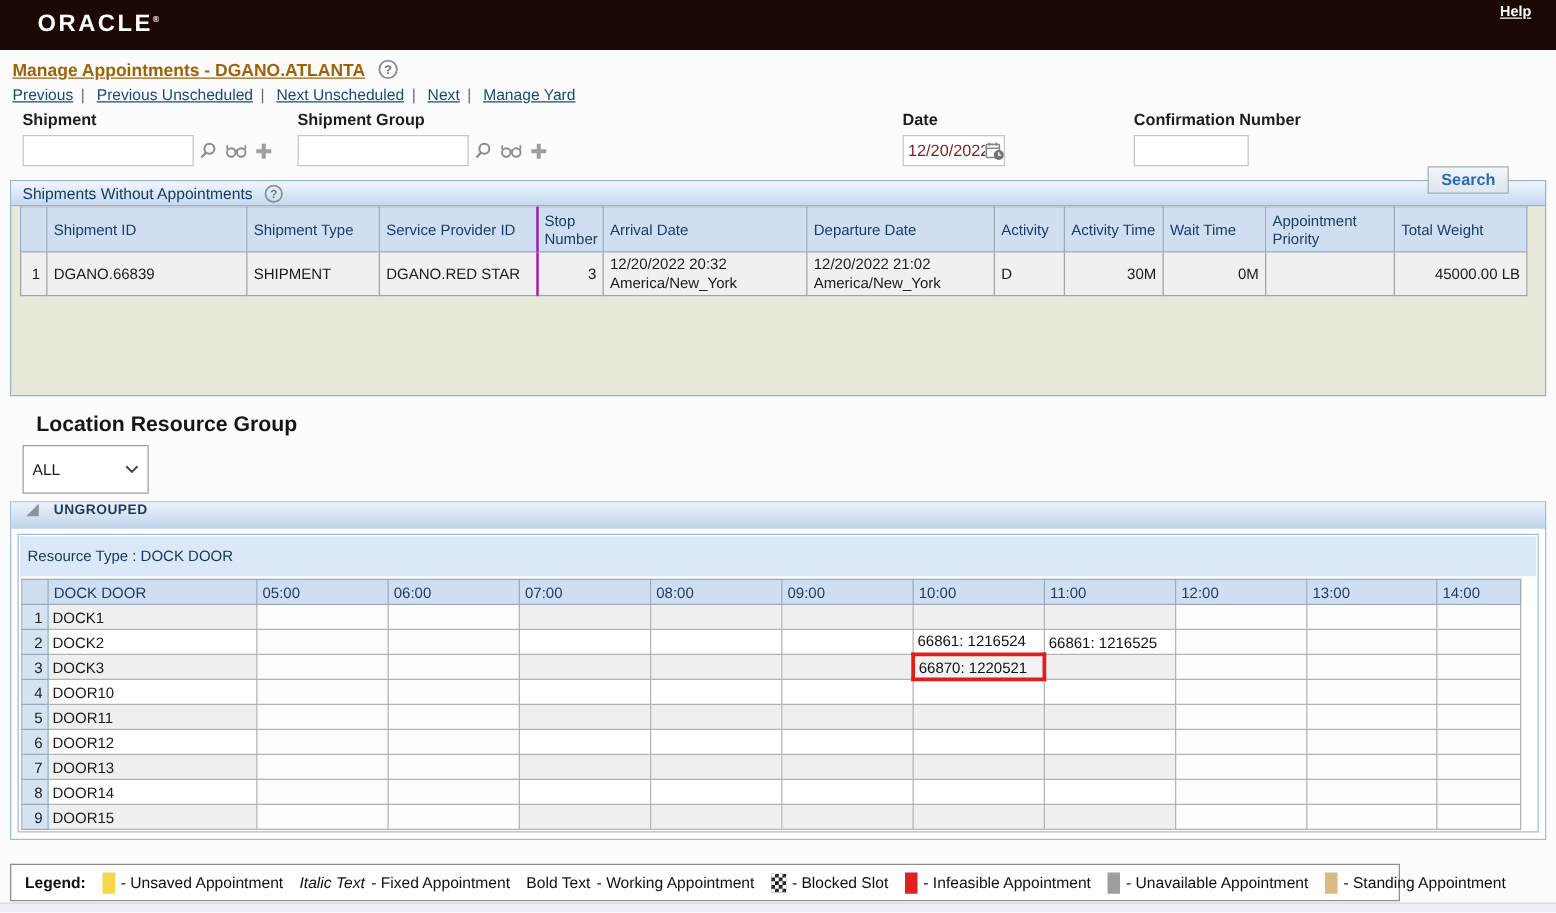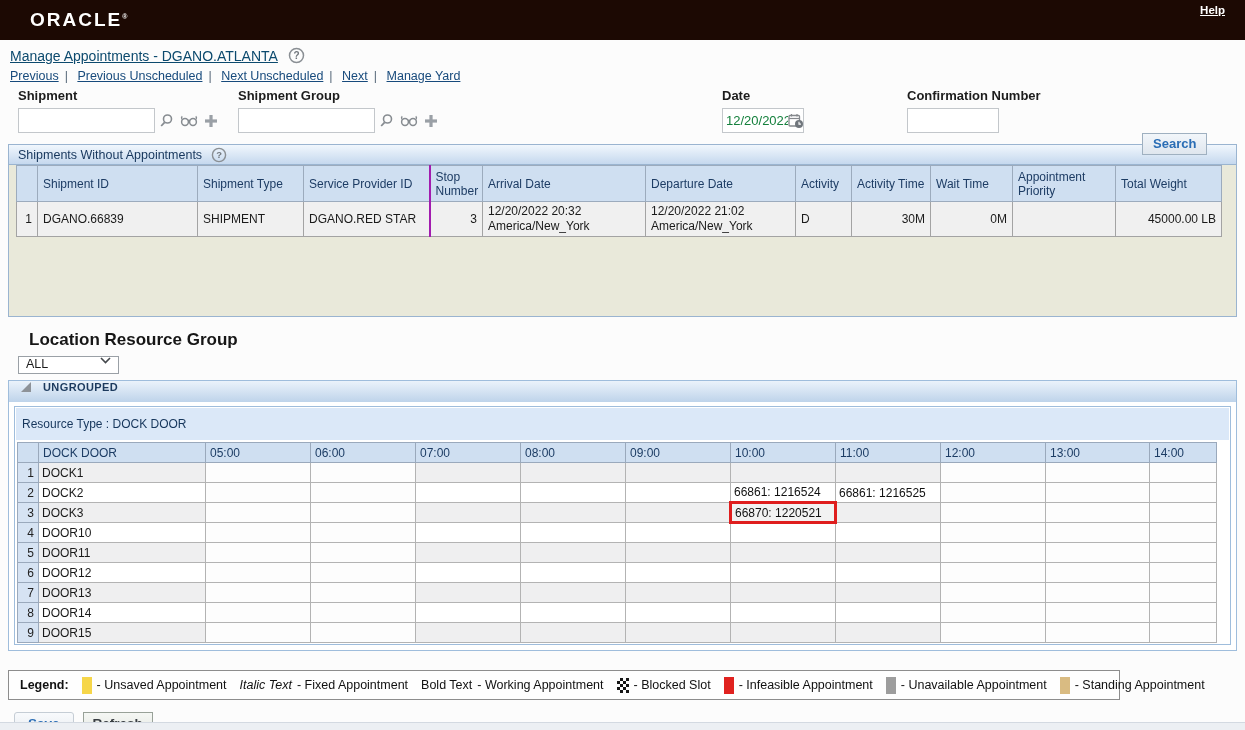--- a/index.html
+++ b/index.html
@@ -13,42 +13,42 @@
   
   .top-bar { height:40px; background:#1c0903; position:relative; }
   .logo { position:absolute; left:30px; top:9px; color:#fff; font-size:19px;
           font-weight:700; letter-spacing:2px; }
   .logo .reg { font-size:7px; vertical-align:super; letter-spacing:0; }
   .help-link { position:absolute; right:20px; top:4px; color:#fff; font-size:11.5px;
                font-weight:600; text-decoration:underline; }
 
   
   .title-row { padding:7px 10px 2px; }
-  .page-title { font-size:14px; font-weight:400; color:#0c4a6e;
+  .page-title { font-size:14px; font-weight:700; color:#a16207;
                 text-decoration:underline; display:inline-block; vertical-align:middle; }
   .title-row .help-icon { vertical-align:middle; margin-left:7px; }
   .nav-row { padding:3px 10px 5px; font-size:12.5px; }
   .nav-row a { color:#174a7c; text-decoration:underline; }
   .nav-sep { color:#5a6b7c; margin:0 6px; }
 
   
   .filters { position:relative; height:56px; }
   .f-group { position:absolute; top:0; }
   .f-label { font-size:13px; font-weight:600; color:#1c1c1c; margin-bottom:5px; display:block; }
   .f-row { display:flex; align-items:center; gap:3px; }
   .tbox { height:25px; border:1px solid #c3c7cb; background:#fff; padding:0 5px;
           font-size:13px; font-family:inherit; color:#222; outline:none; }
   .f-shipment { left:18px; } .f-shipment .tbox { width:137px; }
   .f-or { left:221px; top:0; font-size:13px; font-weight:600; }
   .f-sgroup { left:238px; } .f-sgroup .tbox { width:137px; }
   .f-date { left:722px; }
   .date-box { width:82px; height:25px; border:1px solid #c3c7cb; background:#fff;
               display:flex; align-items:center; padding:0 3px; }
   .date-box input { border:none; width:62px; font-size:13px; font-family:inherit;
-                    color:#15803d; outline:none; background:transparent; }
+                    color:#7f1d1d; outline:none; background:transparent; }
   .f-conf { left:907px; } .f-conf .tbox { width:92px; }
   .icon-btn { display:inline-flex; align-items:flex-end; cursor:pointer; padding:1px; }
   .search-btn { position:absolute; left:1142px; top:26px; font-family:inherit;
     font-size:13px; font-weight:700; color:#2a6db5; padding:2px 10px 3px;
     background:linear-gradient(#f2f6fa,#dfe6ee); border:1px solid #9fb0c0; cursor:pointer;margin-top:19px; }
 
   
   .ship-panel { margin:0 8px; border:1px solid #9ab4d0; background:#e9e9da; }
   .panel-titlebar { height:20px; background:linear-gradient(#f1f7fd,#c5d8ee);
     border-bottom:1px solid #9ab4d0; display:flex; align-items:center; gap:9px;
@@ -59,22 +59,22 @@
     border:1px solid #9cabbd; padding:2px 5px; height:36px; font-size:12px; }
   table.ship td { border:1px solid #a3a3a3; background:#f0f0f0; padding:2px 5px;
     height:34px; font-size:12px; color:#1a1a1a; line-height:1.25; }
   table.ship .cnum { text-align:right; background:#f0f0f0; }
   table.ship th.cnum-h { background:#cfdff1; }
   table.ship .num-r { text-align:right; }
   table.ship th.pstop, table.ship td.pstop { border-left:2px solid #a21caf; }
 
   
   .lrg-label { margin:13px 0 6px 29px; font-size:17px; font-weight:600; color:#161616; }
-  .lrg-select { margin-left:18px; width:101px; height:18px; border:1px solid #9aa0a6;
-    background:#fff; display:flex; align-items:flex-start; justify-content:space-between;
+  .lrg-select { margin-left:18px; width:101px; height:39px; border:1px solid #9aa0a6;
+    background:#fff; display:flex; align-items:center; justify-content:space-between;
     padding:0 7px; font-size:12.5px; cursor:pointer; }
 
   
   .ungrouped-section { margin:6px 8px 0; border:1px solid #9fbddc; background:#fff; }
   .ungrouped-bar { height:21px; background:linear-gradient(#ebf3fb,#bed3ea);
     display:flex; align-items:flex-start; gap:11px; padding:0 11px; color:#1c3a5e;
     font-size:11px; font-weight:600; letter-spacing:.4px; cursor:pointer; }
   .resource-panel { margin:4px 5px 5px; border:1px solid #9fbddc; background:#fff; padding:1px; }
   .rt-bar { height:32px; background:#dbe8f8; display:flex; align-items:center;
     padding:0 6px; color:#16365c; font-size:12px; margin-bottom:2px; }

